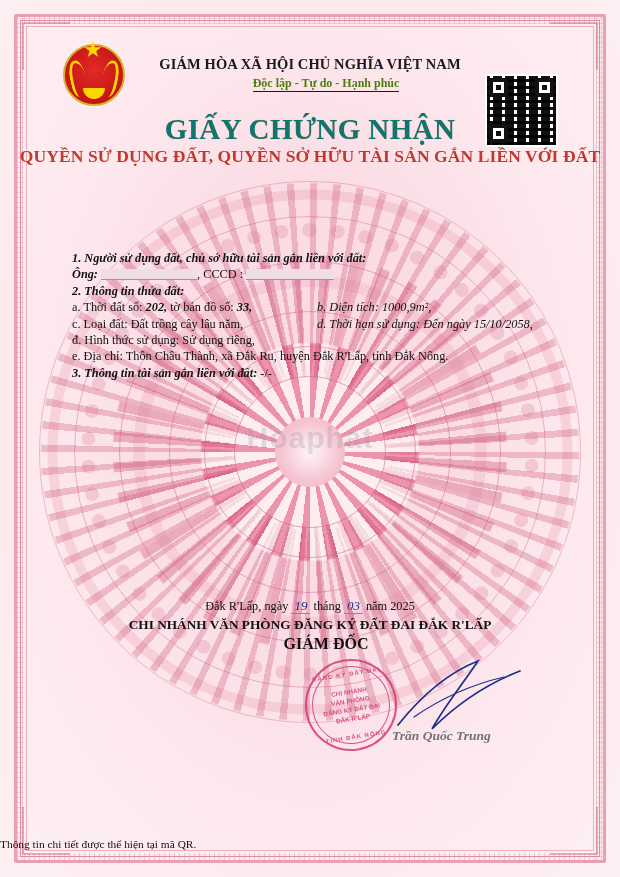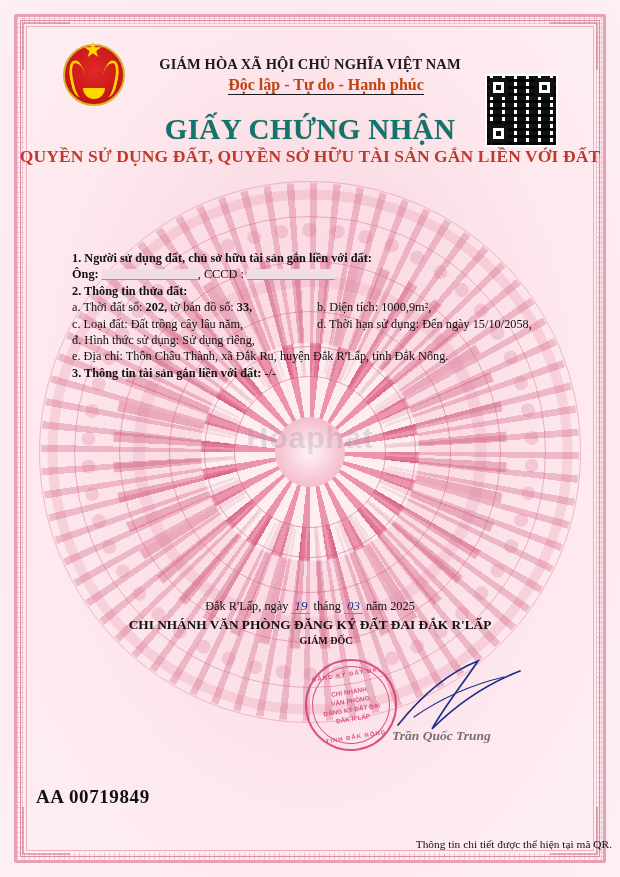--- a/index.html
+++ b/index.html
@@ -260,22 +260,22 @@
     color: #1a1a1a;
     letter-spacing: 0.1px;
   }
   .nation-line2 {
     position: absolute;
     left: 0; right: 0;
     top: 76px;
     text-align: center;
     font-family: "Liberation Serif", serif;
     font-weight: bold;
-    font-size: 16px;
-    color: #c2410c;
+    font-size: 12px;
+    color: #4d7c0f;
     padding-left: 32px;
   }
   .nation-line2 span {
     border-bottom: 1px solid #1a1a1a;
     padding-bottom: 1px;
   }
 
   .title-main {
     position: absolute;
     left: 0; right: 0;
@@ -305,37 +305,37 @@
     position: absolute;
     left: 72px;
     top: 250px;
     width: 476px;
     font-family: "Liberation Serif", serif;
     font-size: 12.3px;
     color: #111;
     line-height: 16.4px;
   }
   .content .line { white-space: nowrap; }
-  .content b { font-weight: bold; }
+  .content b { font-weight: bold; font-style: italic; }
   .redacted {
     display: inline-block;
     height: 10px;
     background: #efdfe5;
     border-bottom: 1px solid #b9879a;
     vertical-align: middle;
     position: relative;
     top: -1px;
   }
   .redacted.w1 { width: 96px; }
   .redacted.w2 { width: 88px; }
   .two-col {
     display: flex;
   }
   .two-col .col-a { width: 245px; }
-  .two-col .col-b { width: 231px; }
+  .two-col .col-b { width: 231px; font-style: italic; }
 
   
   .place-date {
     position: absolute;
     left: 0; right: 0;
     top: 598px;
     text-align: center;
     font-family: "Liberation Serif", serif;
     font-size: 12.3px;
     color: #111;
@@ -358,21 +358,21 @@
     font-size: 13.3px;
     color: #111;
   }
   .office-role {
     position: absolute;
     left: 16px; right: 0;
     top: 635px;
     text-align: center;
     font-family: "Liberation Serif", serif;
     font-weight: bold;
-    font-size: 10px;
+    font-size: 16px;
     color: #111;
     margin-left: 16px;
   }
 
   .seal {
     position: absolute;
     left: 305px;
     top: 659px;
     width: 88px;
     height: 88px;
@@ -442,21 +442,21 @@
     font-family: "Liberation Serif", serif;
     font-weight: bold;
     font-size: 19px;
     color: #111;
     letter-spacing: 0.6px;
   }
   .footnote {
     position: absolute;
     left: 0; right: 8px;
     top: 838px;
-    text-align: right;
+    text-align: left;
     font-family: "Liberation Serif", serif;
     font-size: 11.4px;
     color: #111;
   }
 </style>
 </head>
 <body>
 
 <div id="certificate">
 
@@ -586,16 +586,15 @@
     <div class="seal-bot-arc">TỈNH ĐẮK NÔNG</div>
   </div>
 
   <svg class="signature-mark" viewBox="0 0 150 85">
     <path d="M6 70 C 30 40, 55 18, 86 6 C 70 30, 52 52, 40 74 C 62 52, 92 30, 128 16" fill="none" stroke="#1d2f8a" stroke-width="1.7" stroke-linecap="round"></path>
     <path d="M22 62 C 48 44, 78 30, 112 22" fill="none" stroke="#1d2f8a" stroke-width="1.2" stroke-linecap="round"></path>
   </svg>
 
   <div class="signer-name">Trần Quốc Trung</div>
 
-  <div class="serial">AA 00719849</div>
   <div class="footnote">Thông tin chi tiết được thể hiện tại mã QR.</div>
 
 </div>
 
 </body></html>

